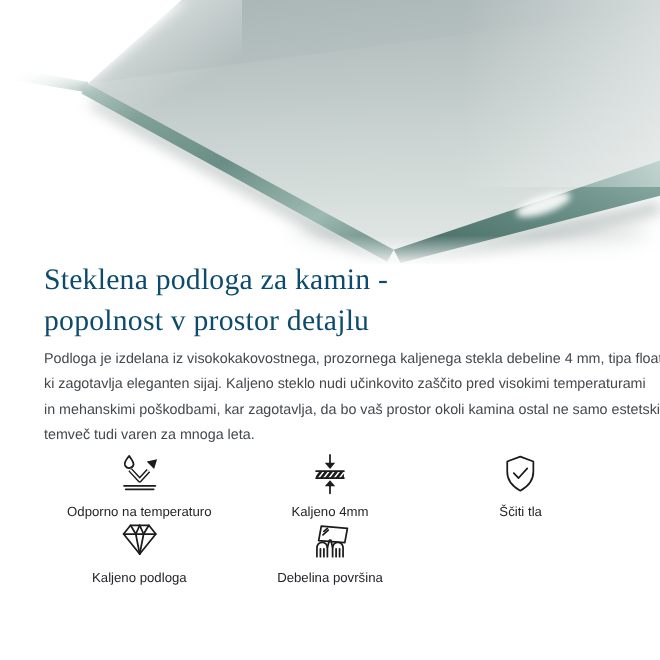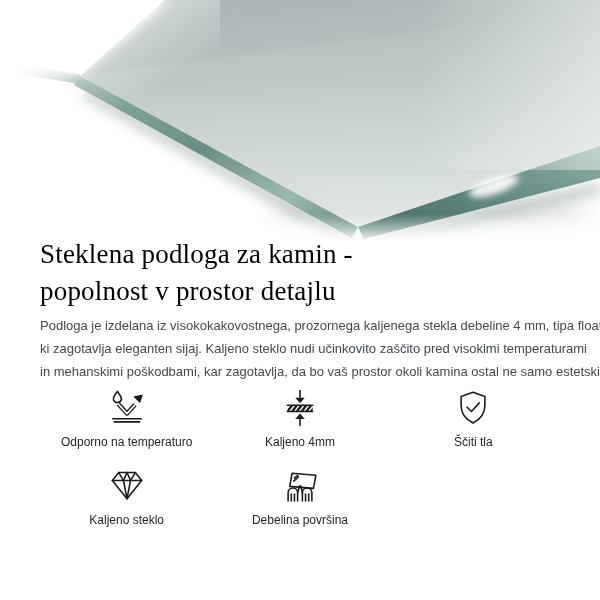--- a/index.html
+++ b/index.html
@@ -10,32 +10,31 @@
   }
   .page{width:600px;height:600px;position:relative;background:#fff;}
   .hero{height:240px;margin:0;position:relative;overflow:hidden;background:#fff;}
   .hero svg{display:block;width:600px;height:240px;}
   .content{padding:0 40px;}
   h1{
     margin:-4px 0 0 0;
     font-family:"Liberation Serif","DejaVu Serif",serif;
     font-weight:400;
     font-size:27px;line-height:37px;
-    color:#000000;letter-spacing:0.2px;
+    color:#0c4a6e;letter-spacing:0.2px;
   }
   h1 .t-line{display:block;}
   .desc{margin:4px 0 0 0;}
   .desc .p-line{
     display:block;white-space:nowrap;
     font-size:13px;line-height:23px;color:#43484d;
   }
   .features{
     margin-top:6px;
     display:grid;grid-template-columns:repeat(3,1fr);
-    row-gap:18px;
   }
   .feature{display:flex;flex-direction:column;align-items:center;}
   .icon-box{height:38px;display:flex;align-items:center;justify-content:center;}
   .icon-box svg{width:38px;height:38px;display:block;}
   .f-label{margin-top:8px;font-size:12px;line-height:14px;color:#22262a;text-align:center;}
   .icon-stroke{fill:none;stroke:#1b1b1b;stroke-width:2;stroke-linecap:round;stroke-linejoin:round;}
   .icon-fill{fill:#1b1b1b;stroke:none;}
 </style>
 </head>
 <body>
@@ -120,20 +119,21 @@
   <main class="content">
     <h1>
       <span class="t-line">Steklena podloga za kamin -</span>
       <span class="t-line">popolnost v prostor detajlu</span>
     </h1>
 
     <p class="desc">
       <span class="p-line">Podloga je izdelana iz visokokakovostnega, prozornega kaljenega stekla debeline 4 mm, tipa float,</span>
       <span class="p-line">ki zagotavlja eleganten sijaj. Kaljeno steklo nudi učinkovito zaščito pred visokimi temperaturami</span>
       <span class="p-line">in mehanskimi poškodbami, kar zagotavlja, da bo vaš prostor okoli kamina ostal ne samo estetski,</span>
+      <span class="p-line">temveč tudi varen za mnoga leta.</span>
     </p>
 
     <section class="features">
 
       <div class="feature">
         <div class="icon-box">
           <svg viewBox="0 0 48 48">
             <path class="icon-stroke" stroke-width="1.8" d="M12 3 C9 7 6 10 7 13.5 A5.2 5.2 0 0 0 17 13 C17 9 14 7 12 3 Z"></path>
             <polyline points="13,19 24,31 34,20" fill="none" stroke="#1b1b1b" stroke-width="5.5" stroke-linejoin="round"></polyline>
             <polyline points="13,19 24,31 34,20" fill="none" stroke="#ffffff" stroke-width="2.2" stroke-linejoin="round"></polyline>
@@ -186,21 +186,21 @@
         <div class="icon-box">
           <svg viewBox="0 0 48 48">
             <polygon class="icon-stroke" points="13.5,7 34.5,7 42.5,17 24,40 5.5,17"></polygon>
             <line class="icon-stroke" x1="5.5" y1="17" x2="42.5" y2="17"></line>
             <polyline class="icon-stroke" points="13.5,7 19.5,17 24,40"></polyline>
             <polyline class="icon-stroke" points="34.5,7 28.5,17 24,40"></polyline>
             <line class="icon-stroke" x1="24" y1="7" x2="19.5" y2="17"></line>
             <line class="icon-stroke" x1="24" y1="7" x2="28.5" y2="17"></line>
           </svg>
         </div>
-        <div class="f-label">Kaljeno steklo</div>
+        <div class="f-label">Kaljeno podloga</div>
       </div>
 
 
       <div class="feature">
         <div class="icon-box">
           <svg viewBox="0 0 48 48">
             <polygon class="icon-stroke" points="14,8 44,10.5 41,27 11,24.5"></polygon>
             <line class="icon-stroke" stroke-width="1.6" x1="17" y1="14" x2="21" y2="10.5"></line>
             <line class="icon-stroke" stroke-width="1.6" x1="16" y1="18" x2="22" y2="12.5"></line>
             <path class="icon-stroke" d="M9 43 V32.5 a6 6 0 0 1 12 0 V43"></path>

